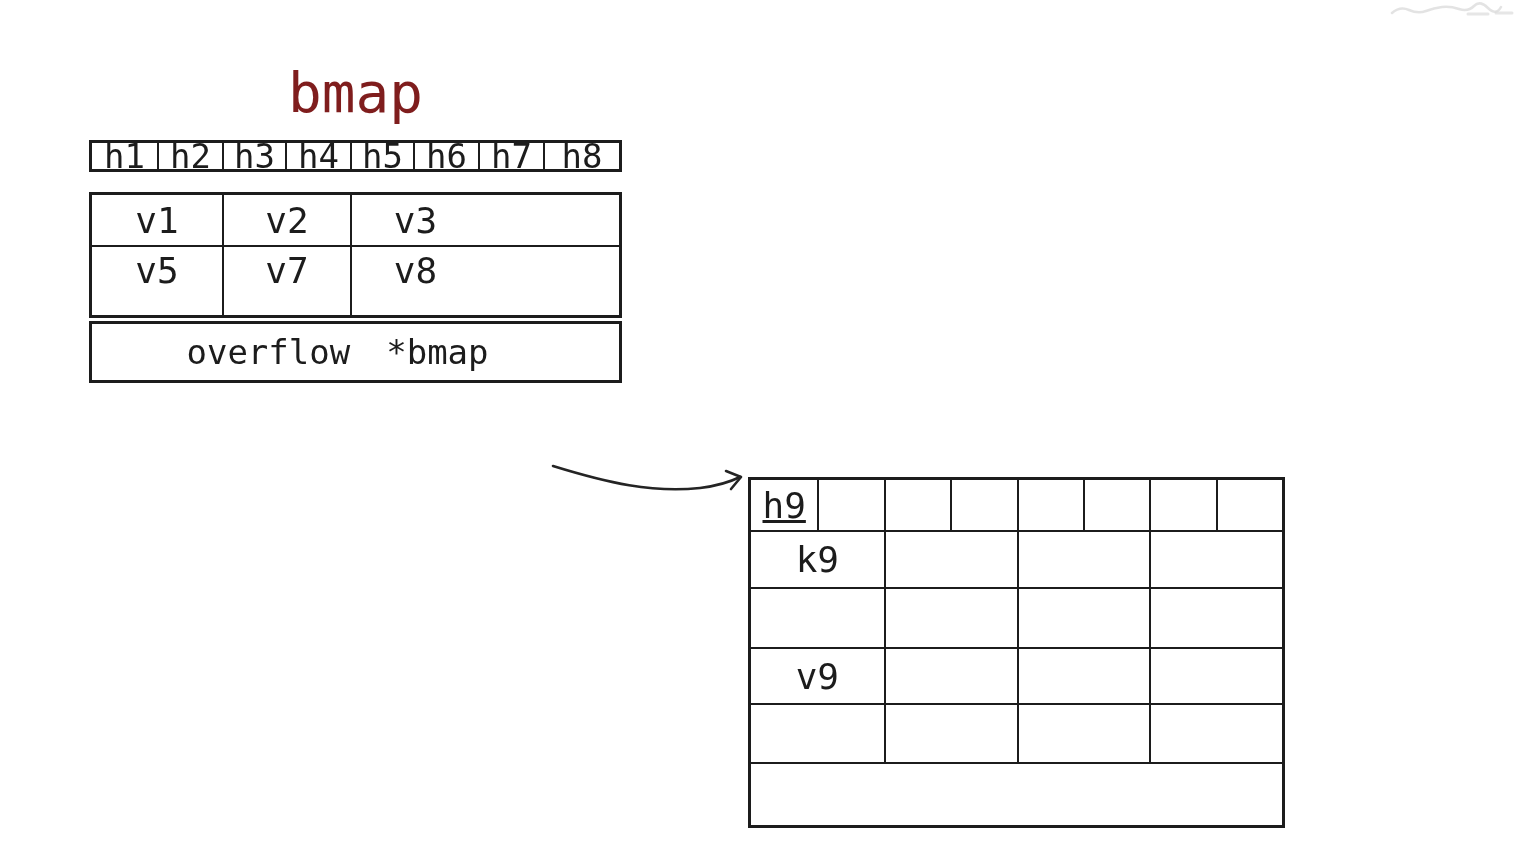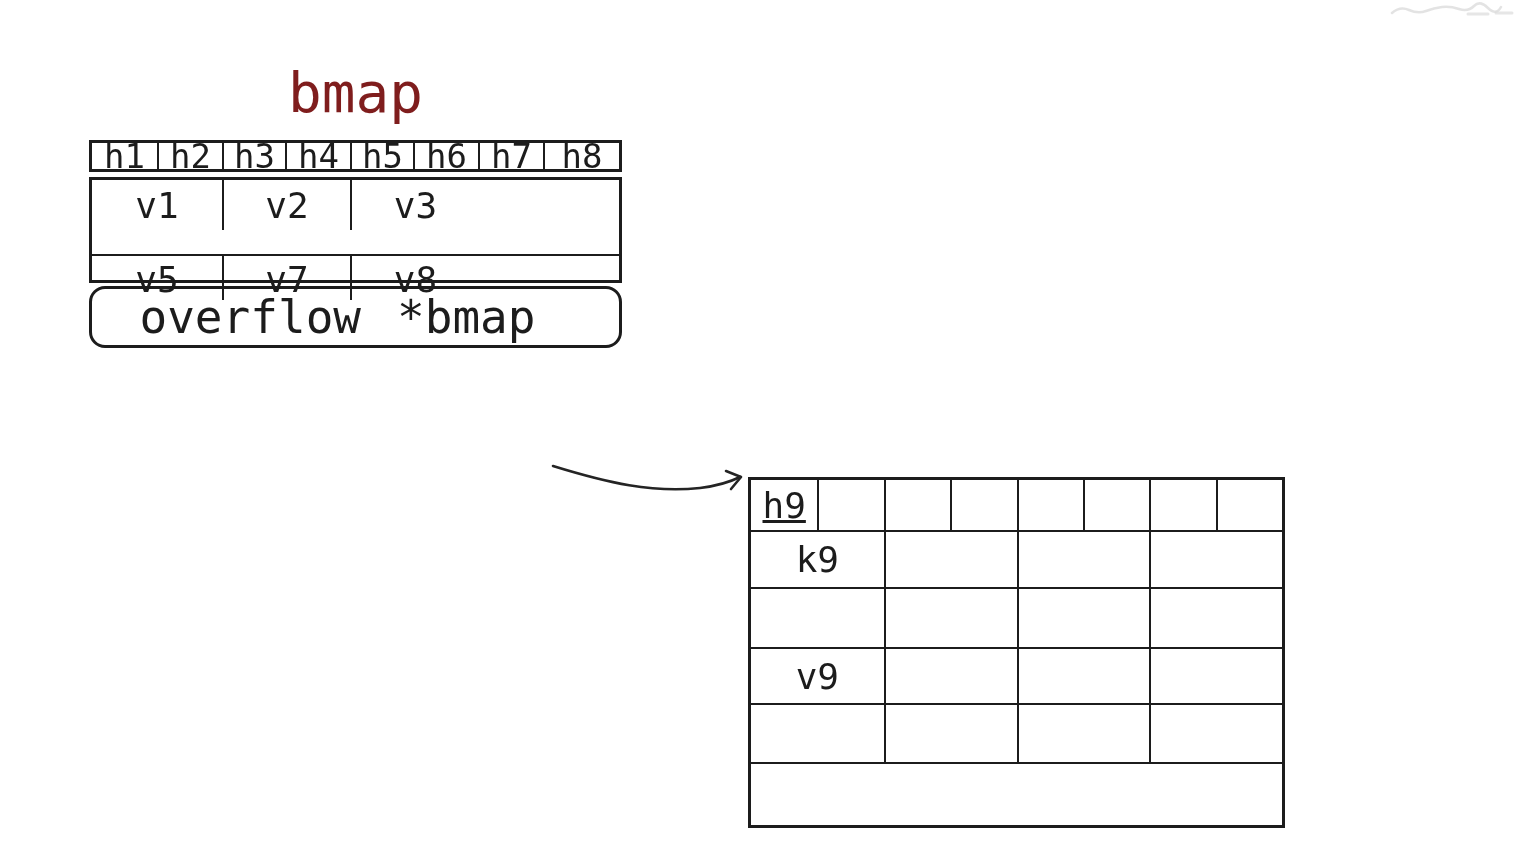--- a/index.html
+++ b/index.html
@@ -39,30 +39,29 @@
     font-size:36px;
     overflow:hidden;
   }
   .row > .cell:first-child{border-left:none;}
   
   .ltable{position:absolute;left:89px;top:140px;width:533px;}
   .lheader{height:32px;grid-template-columns:65px 65px 63px 65px 63px 65px 65px 1fr;}
   .lheader > .cell{font-size:34px;}
   .multirow{display:grid;}
   .keysbox{margin-top:4px;height:110px;grid-template-rows:49px 1fr;}
-  .valsbox{margin-top:5px;height:106px;grid-template-rows:50px 1fr;gap:24px;}
+  .valsbox{margin-top:20px;height:126px;grid-template-rows:50px 1fr;}
   .cols4{grid-template-columns:130px 128px 129px 1fr;}
   .subrow2{border-top:2px solid var(--ink);}
   .subrow2 > .cell{align-items:flex-start;padding-top:3px;}
   .overflowbox{
     margin-top:3px;height:62px;
     display:flex;align-items:center;justify-content:center;
-    gap:36px;font-size:46px;
+    gap:36px;font-size:34px;
     transform:none;
-    border-radius:16px;
   }
   .overflowbox .shiftwrap{display:flex;gap:36px;transform:translateX(-18px);}
   
   .rtable{
     position:absolute;left:748px;top:477px;width:537px;height:351px;
     display:grid;
     grid-template-rows:50px 57px 60px 56px 59px 1fr;
   }
   .rtable .row{border-top:2px solid var(--ink);}
   .rtable .row:first-child{border-top:none;}

